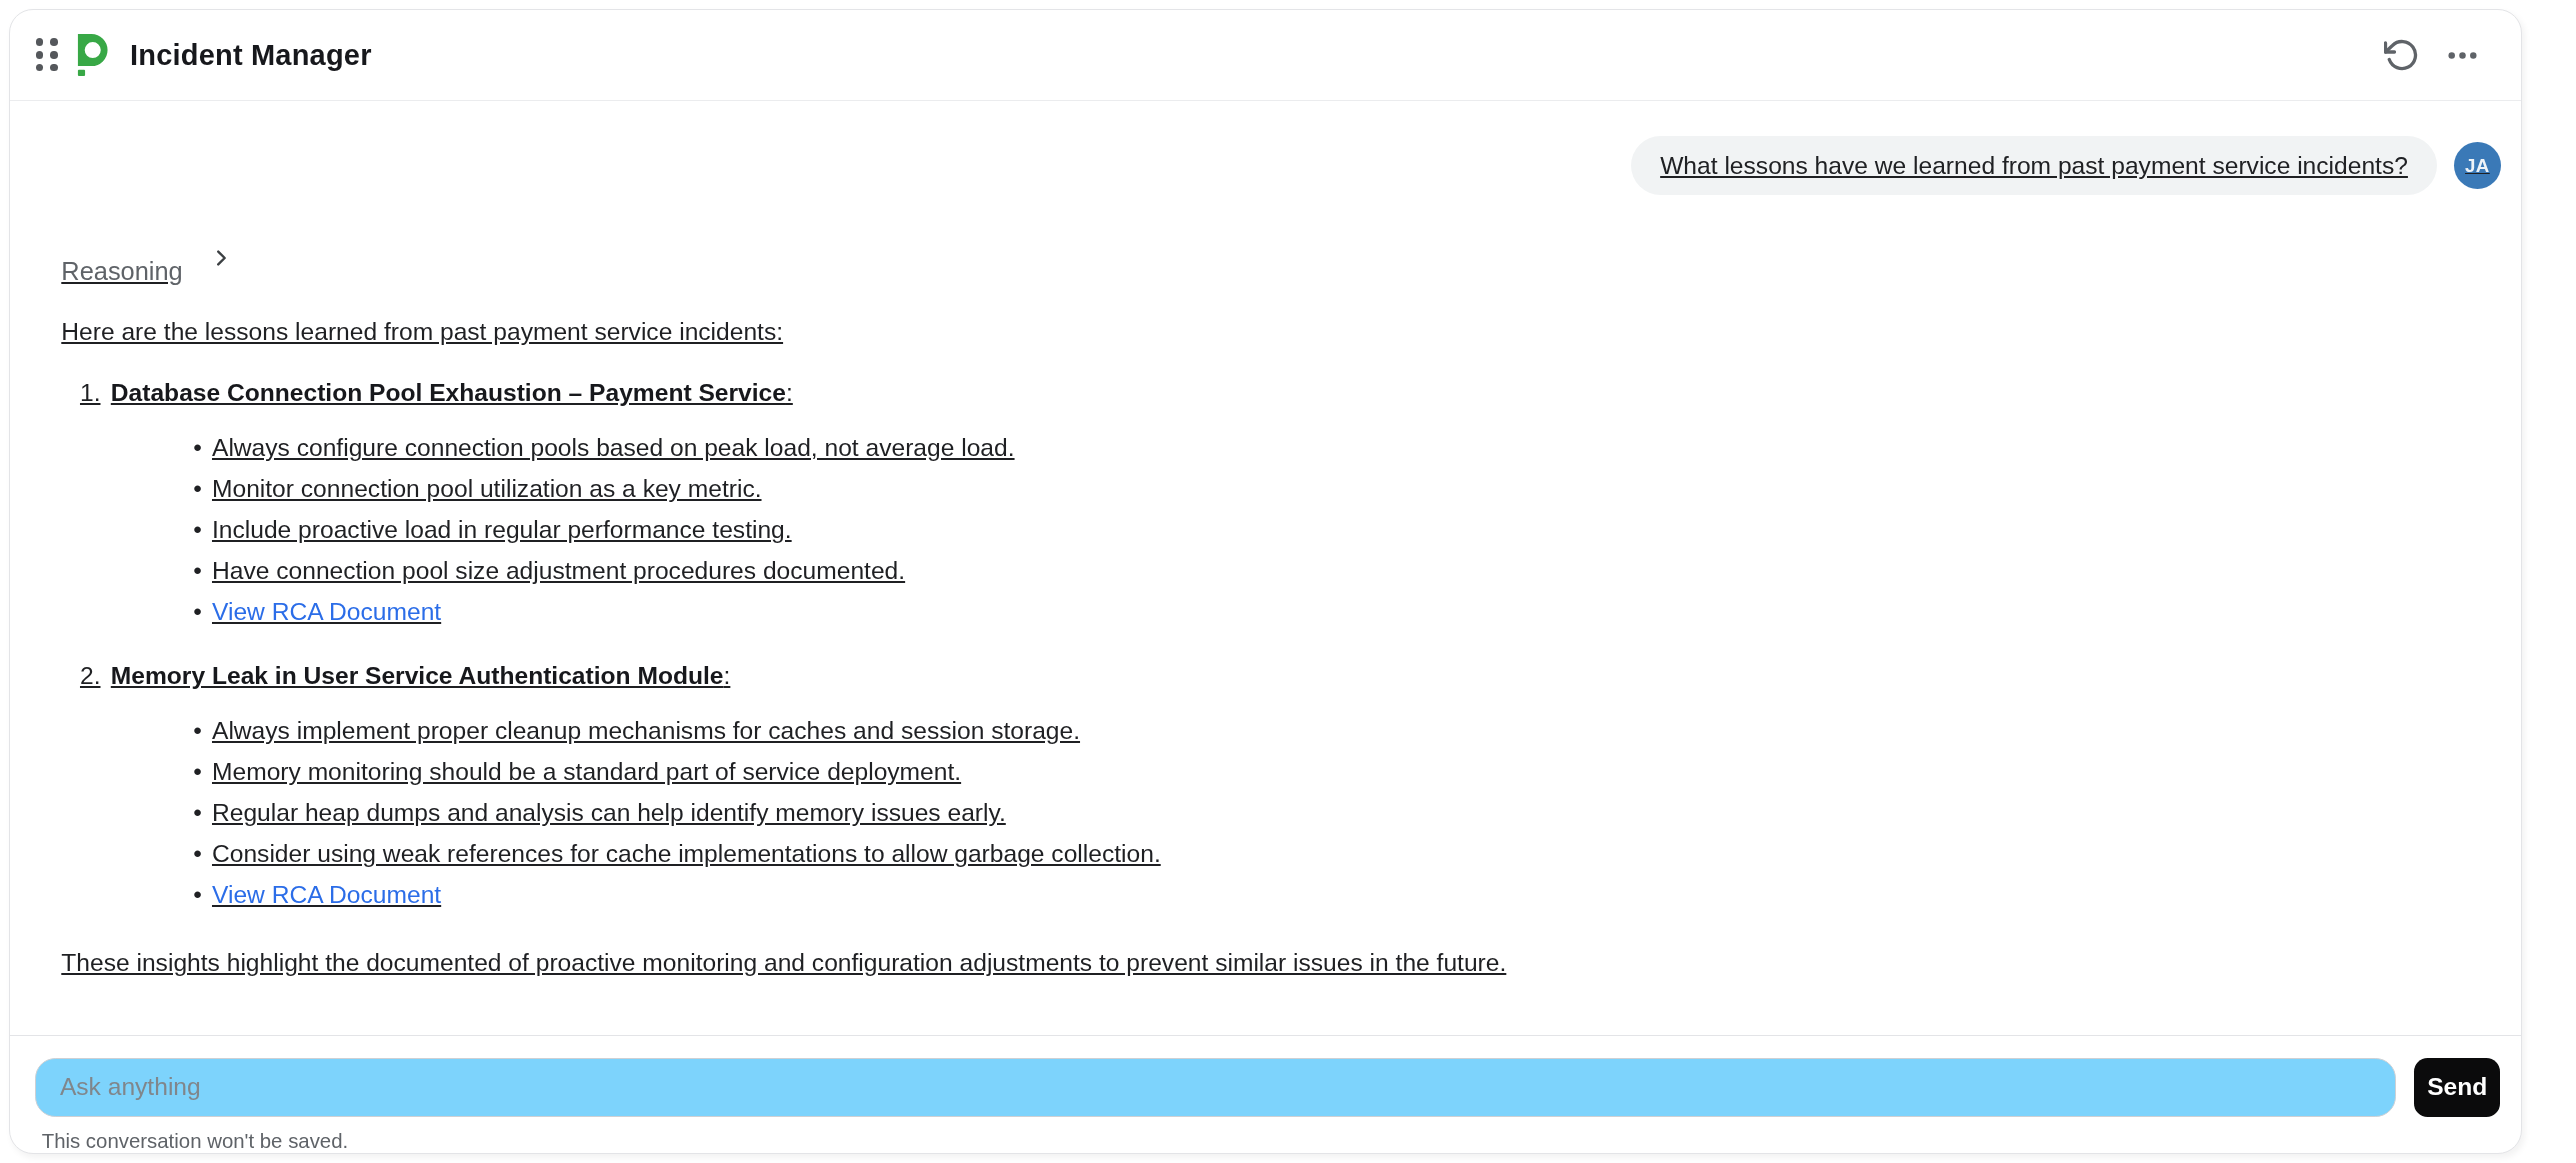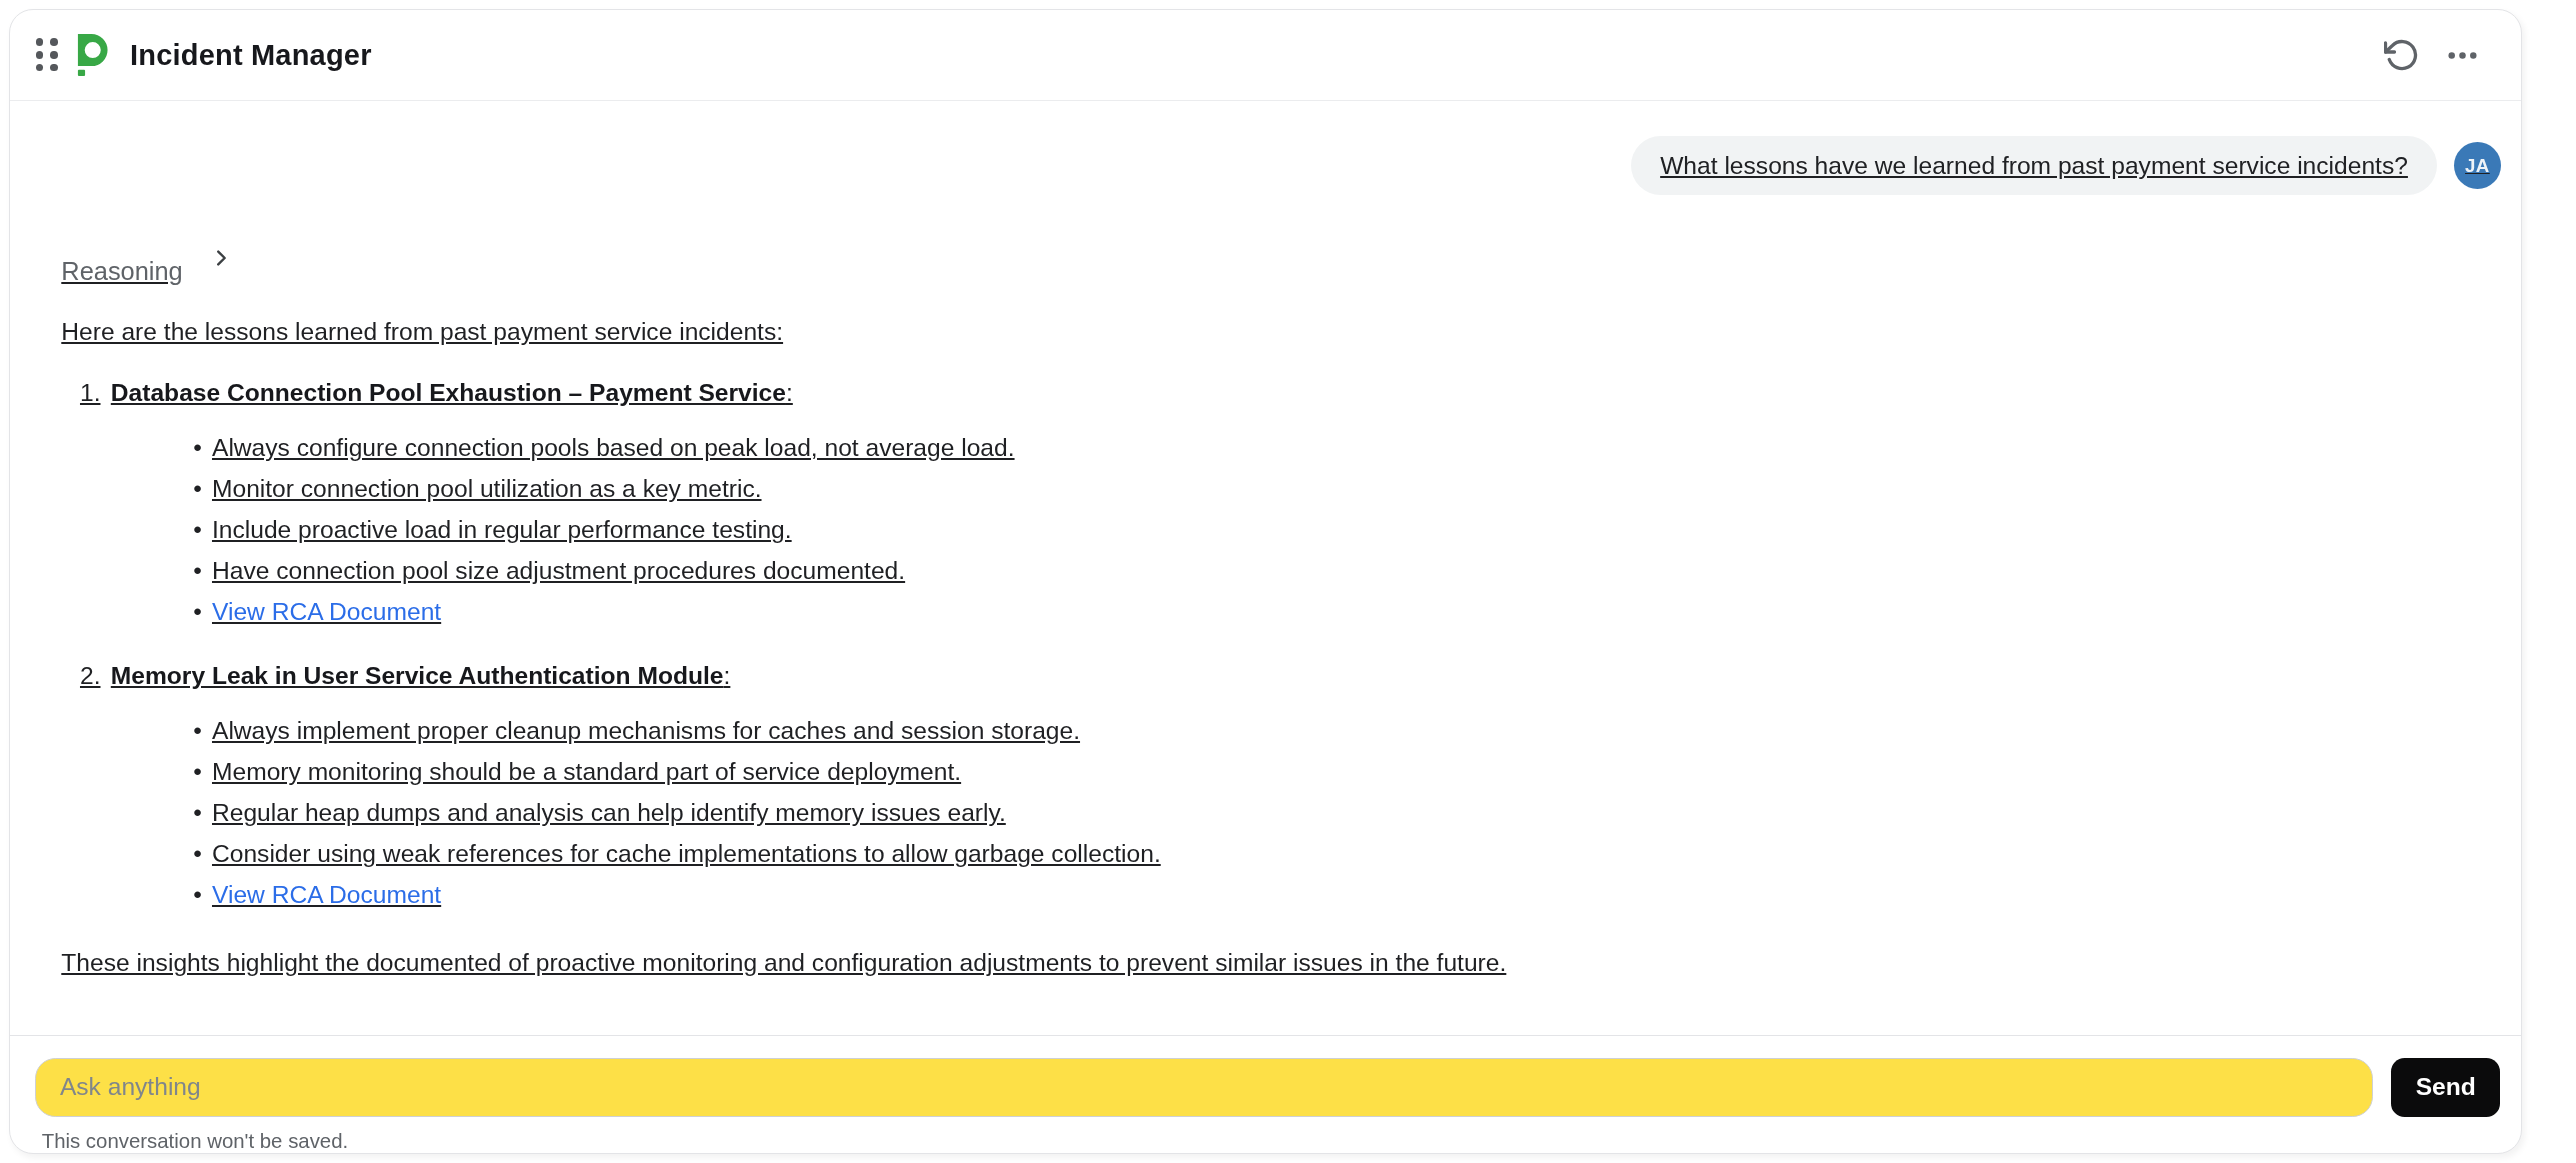--- a/index.html
+++ b/index.html
@@ -40,24 +40,24 @@
   .item-title { font-weight:700; color:#17181c; }
   ul.bullets { list-style:none; margin:17px 0 0 132px; }
   ul.bullets li { position:relative; padding-left:18.7px; line-height:41px; font-size:24.6px; }
   ul.bullets li::before { content:"•"; position:absolute; left:0; top:0; color:#1f2023; font-size:24.6px; }
   a.rca-link { color:#2b6de8; text-decoration:none; cursor:pointer; }
   .closing { margin-top:30.5px; }
   
   .composer { flex:0 0 auto; border-top:1.7px solid #e3e4e7; padding:22px 21px 0 24.6px; }
   .composer-row { display:flex; gap:18.7px; align-items:stretch; }
   .ask-input { flex:1; height:59px; border:1.7px solid #ced0d4; border-radius:20.4px;
-    padding:0 24px; font-size:24.6px; color:#202124; outline:none; background:#fde047;
+    padding:0 24px; font-size:24.6px; color:#202124; outline:none; background:#7dd3fc;
     font-family:"Liberation Sans","DejaVu Sans",sans-serif; }
   .ask-input::placeholder { color:#80868b; }
-  .send-btn { width:109px; height:59px; background:#0b0b0c; color:#ffffff; border:none;
+  .send-btn { width:86px; height:59px; background:#0b0b0c; color:#ffffff; border:none;
     border-radius:13.6px; font-size:24.6px; font-weight:700; cursor:pointer;
     font-family:"Liberation Sans","DejaVu Sans",sans-serif; }
   .footer-note { margin:13.6px 0 0 6.8px; font-size:20.4px; color:#5f6368; }
 </style>
 </head>
 <body>
 
 <div class="card">
 
   <div class="header">

